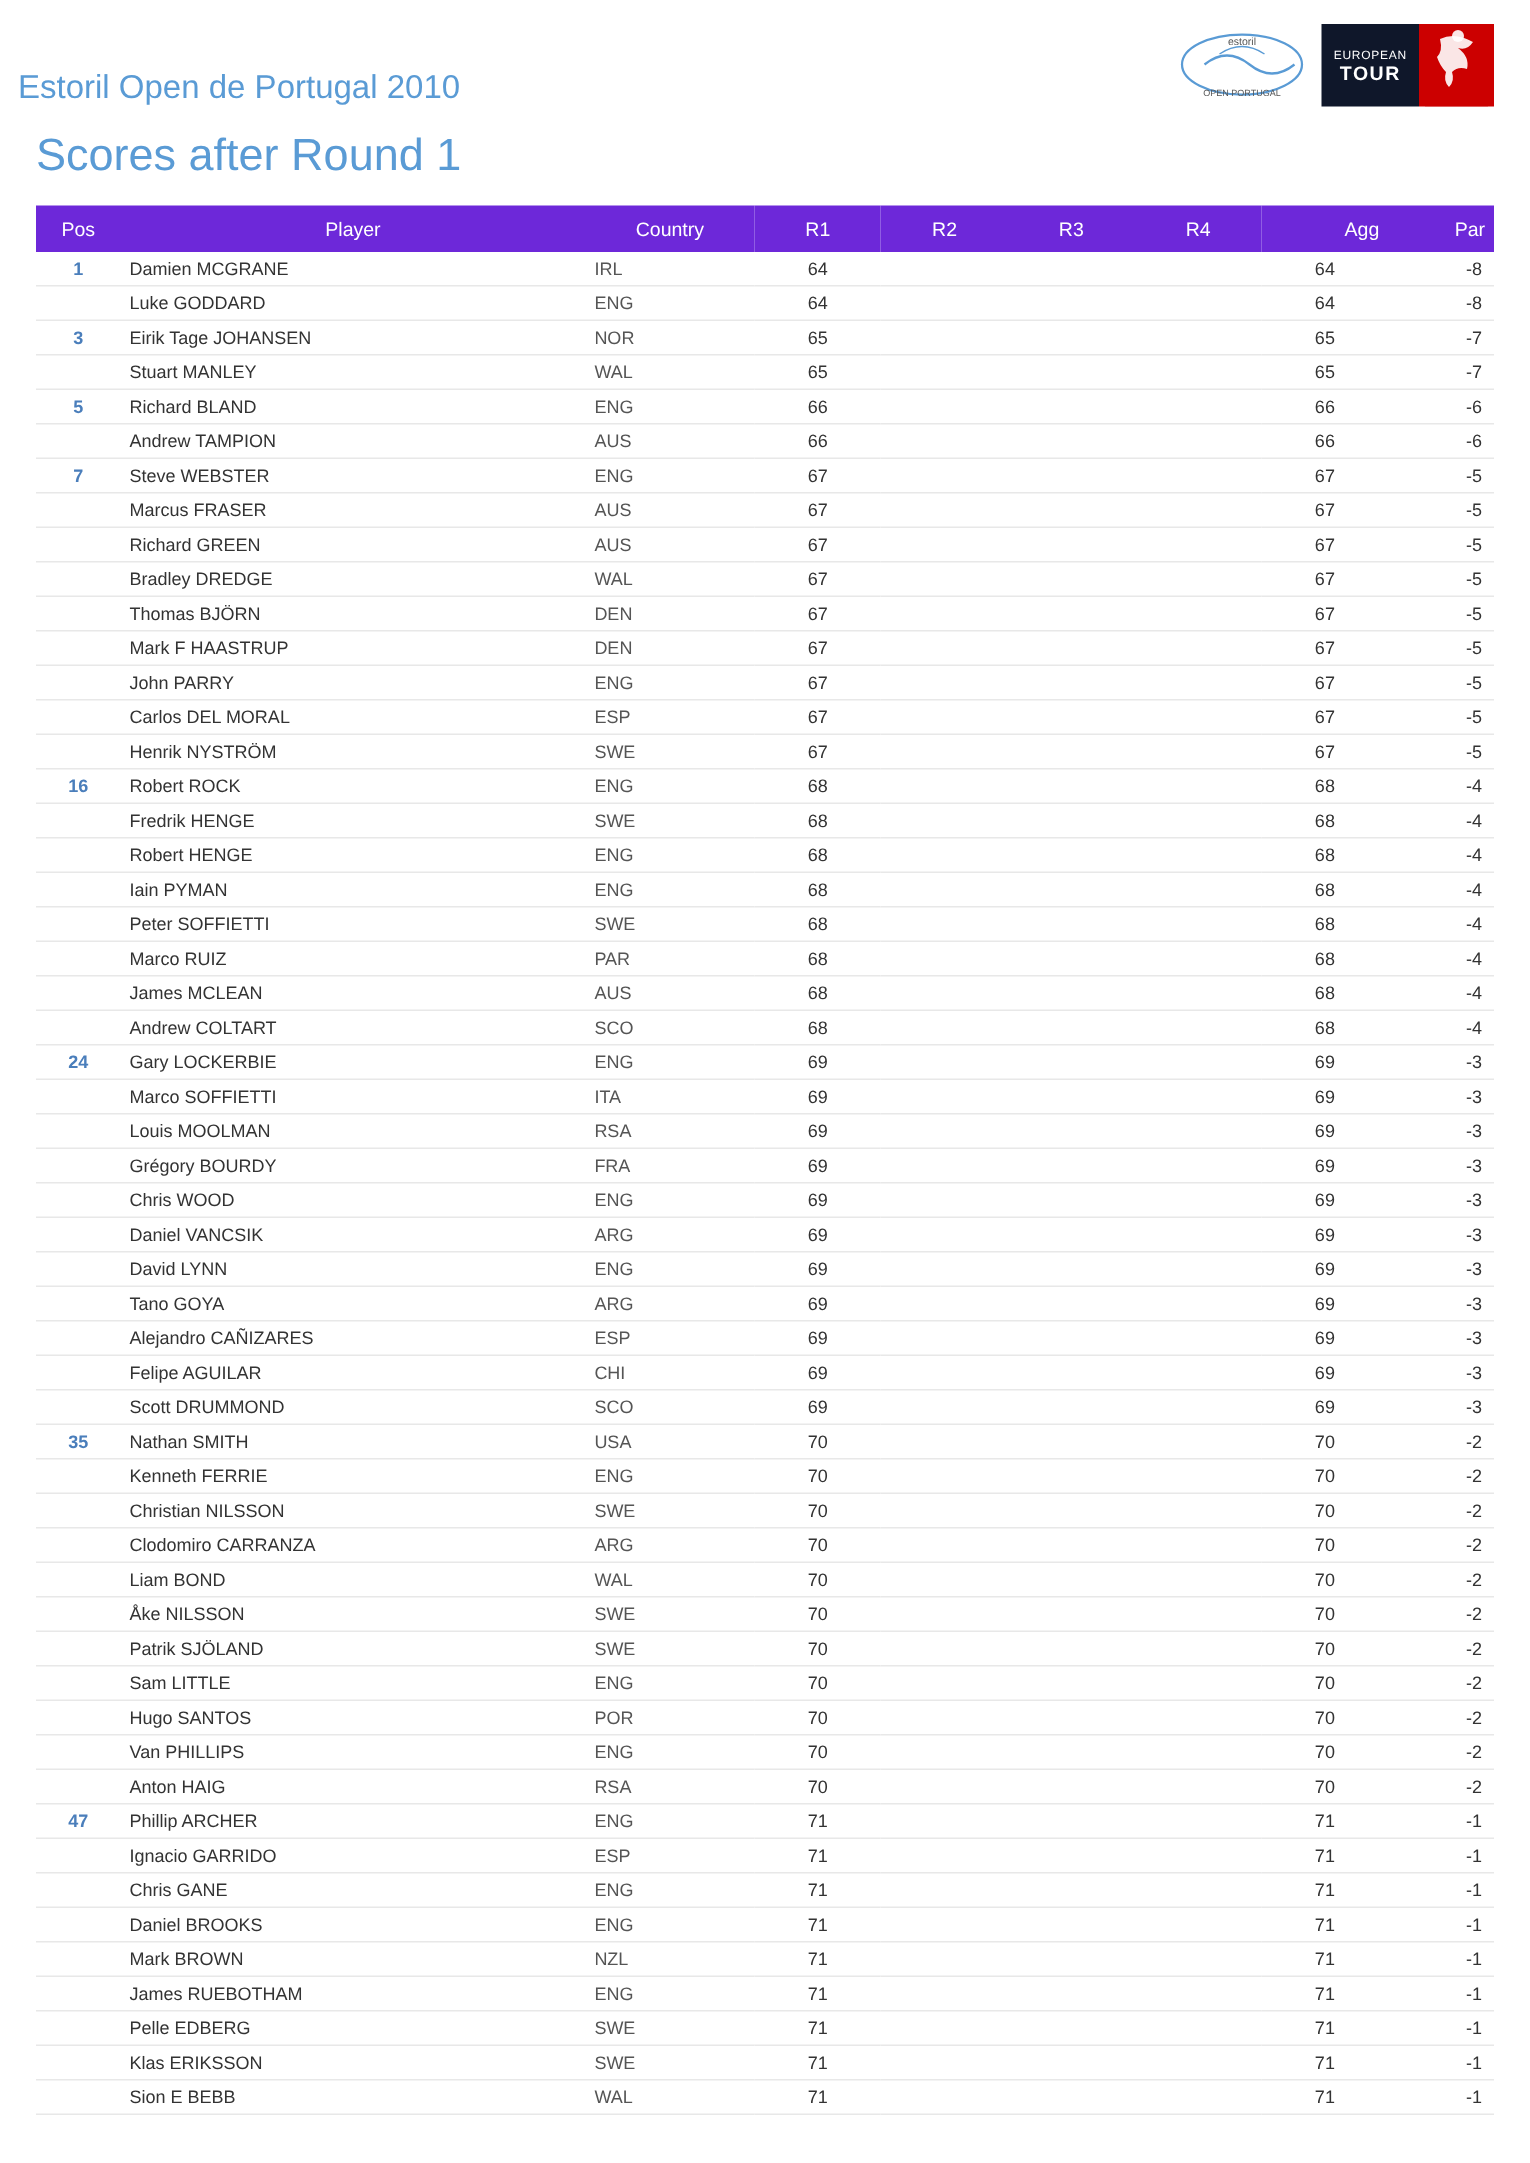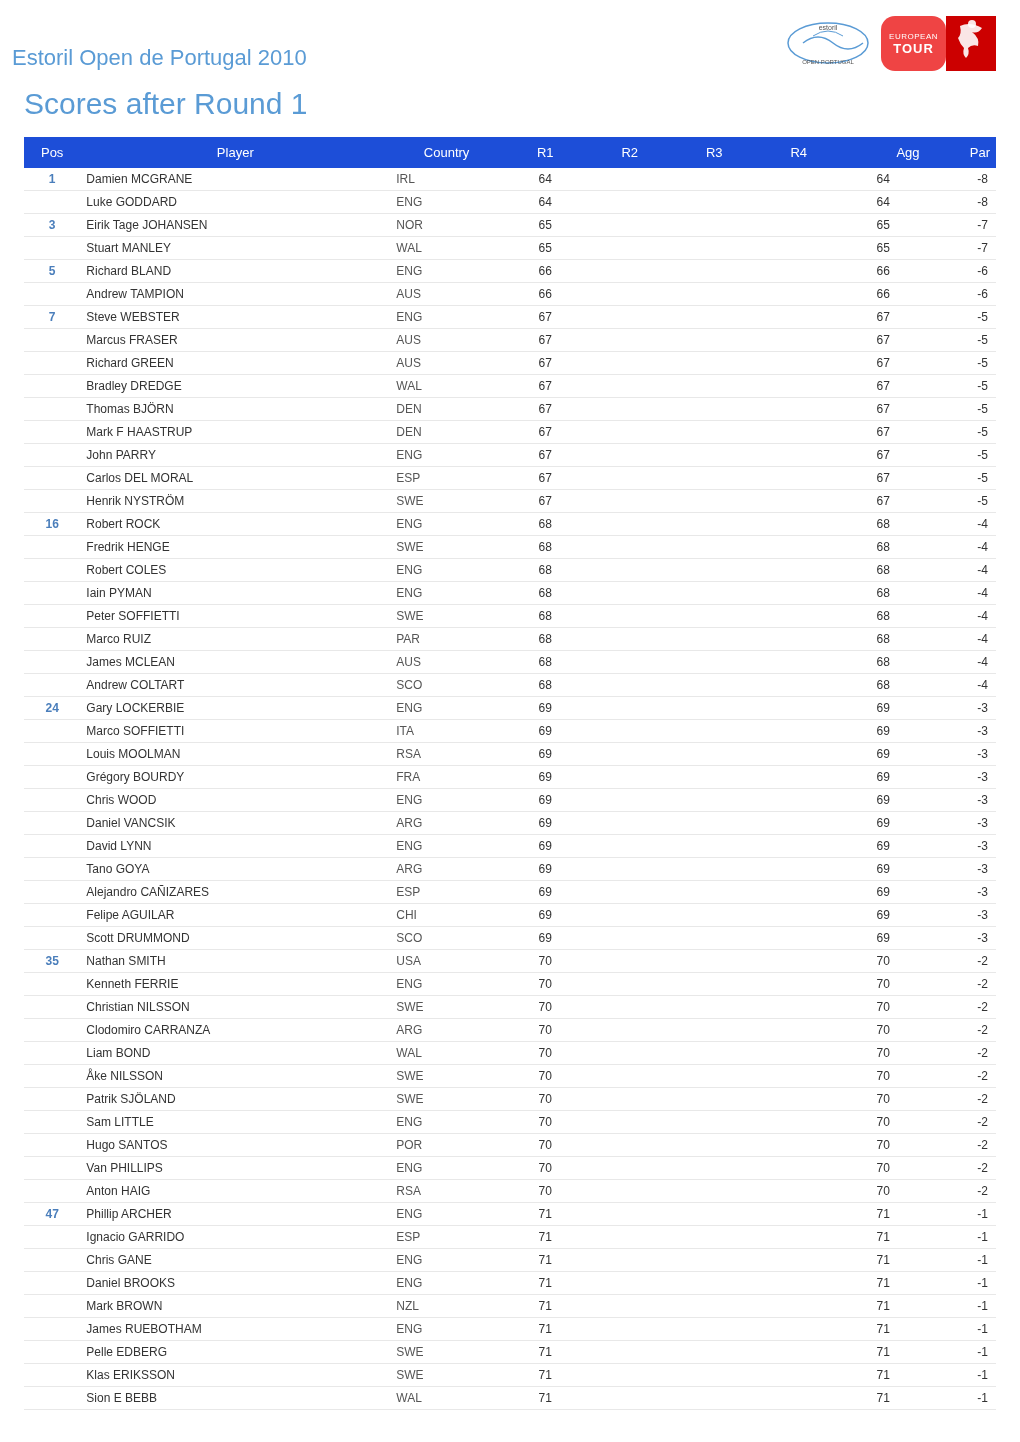--- a/index.html
+++ b/index.html
@@ -6,38 +6,38 @@
     body { font-family: Arial, sans-serif; background: #fff; width: 1020px; min-height: 1442px; color: #333; font-size: 13px; }
 
     .header { display: flex; justify-content: space-between; align-items: flex-end; padding: 16px 24px 8px 12px; }
     .header-title { font-size: 22px; color: #5a9bd5; font-weight: normal; }
     .header-logos { display: flex; align-items: center; gap: 8px; }
 
     .section-title { font-size: 30px; color: #5a9bd5; font-weight: normal; padding: 8px 24px 16px 24px; }
 
     .table-container { padding: 0 24px; }
     table { width: 100%; border-collapse: collapse; }
-    thead tr { background: #1d4ed8; color: #fff; }
+    thead tr { background: #6d28d9; color: #fff; }
     thead th { padding: 8px 6px; text-align: center; font-weight: normal; font-size: 13px; }
     thead th.num { text-align: center; }
     thead th.right { text-align: right; }
 
     tbody tr { border-bottom: 1px solid #e8e8e8; }
     tbody td { padding: 4px 6px; font-size: 12px; }
     tbody td.pos { text-align: center; font-weight: bold; color: #4a7ebb; width: 40px; }
     tbody td.player { width: 220px; color: #333; }
     tbody td.country { color: #555; width: 80px; }
     tbody td.r1, tbody td.r2, tbody td.r3, tbody td.r4, tbody td.agg { text-align: center; width: 60px; }
     tbody td.par { text-align: right; width: 50px; padding-right: 8px; }
 
     
     .estoril-logo { display: flex; align-items: center; }
 
     .eu-tour-logo { display: flex; align-items: stretch; }
-    .eu-tour-blue { background: #ef4444; color: #fff; padding: 6px 8px; display: flex; flex-direction: column; justify-content: center; align-items: center; border-radius: 14px; }
+    .eu-tour-blue { background: #0f172a; color: #fff; padding: 6px 8px; display: flex; flex-direction: column; justify-content: center; align-items: center; }
     .eu-tour-blue .european { font-size: 8px; letter-spacing: 0.5px; }
     .eu-tour-blue .tour-text { font-size: 13px; font-weight: bold; letter-spacing: 1px; }
     .eu-tour-red { background: #c00; width: 50px; display: flex; align-items: center; justify-content: center; }
   </style>
 </head>
 <body>
 
 <div class="header">
   <div class="header-title">Estoril Open de Portugal 2010</div>
   <div class="header-logos">
@@ -270,21 +270,21 @@
           <td class="country">SWE</td>
           <td class="r1">68</td>
           <td class="r2"></td>
           <td class="r3"></td>
           <td class="r4"></td>
           <td class="agg">68</td>
           <td class="par">-4</td>
         </tr>
         <tr>
           <td class="pos"></td>
-          <td class="player">Robert COLES</td>
+          <td class="player">Robert HENGE</td>
           <td class="country">ENG</td>
           <td class="r1">68</td>
           <td class="r2"></td>
           <td class="r3"></td>
           <td class="r4"></td>
           <td class="agg">68</td>
           <td class="par">-4</td>
         </tr>
         <tr>
           <td class="pos"></td>

